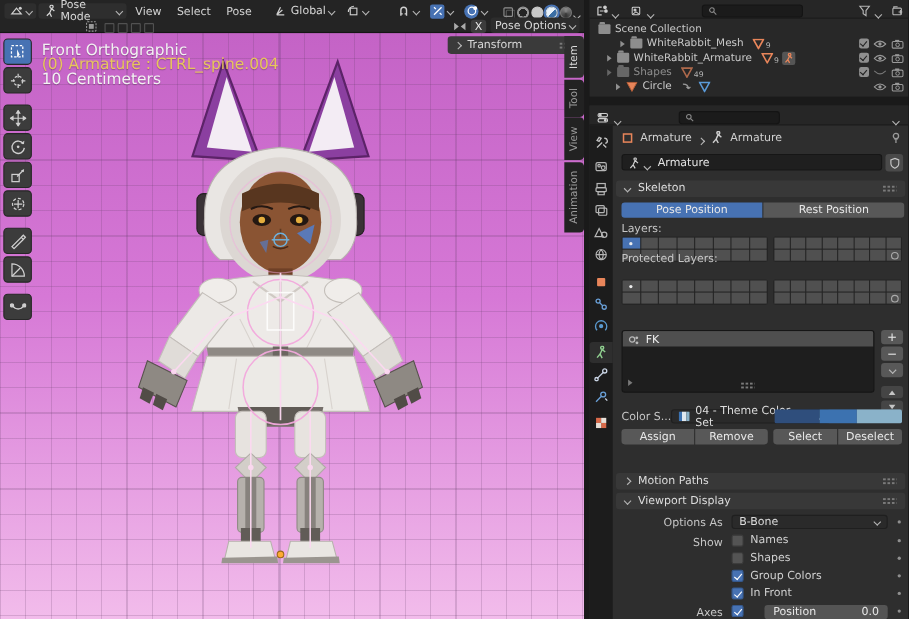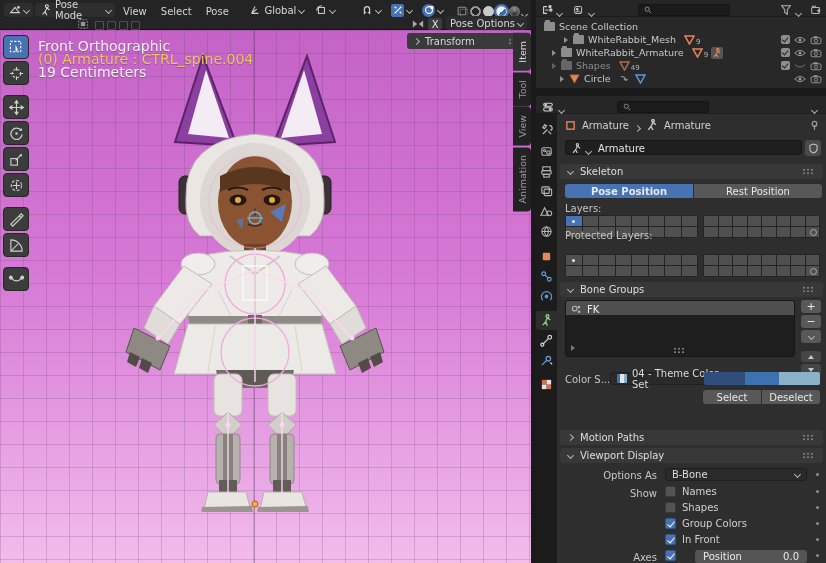--- a/index.html
+++ b/index.html
@@ -287,21 +287,21 @@
         <circle cx="38" cy="286" r="2.5" fill="#fdd9f2"></circle>
           <circle cx="232" cy="286" r="2.5" fill="#fdd9f2"></circle>
         <circle cx="135" cy="166" r="6" stroke="#6db8e8" stroke-width="1.3"></circle>
         <path d="M127,166 L143,166" stroke="#6db8e8" stroke-width="1.3"></path>
       </g>
       <circle cx="135" cy="452" r="3" fill="#ffaa33" stroke="#9a6a1a"></circle>
     </svg>
 
     <div class="abs ovl" style="left:38px;top:8px">Front Orthographic</div>
     <div class="abs ovl amber" style="left:38px;top:21px">(0) Armature : CTRL_spine.004</div>
-    <div class="abs ovl" style="left:38px;top:34px">19 Centimeters</div>
+    <div class="abs ovl" style="left:38px;top:34px">10 Centimeters</div>
 
     <div id="transform-panel" class="abs">
       <span class="chv r"></span>
       <span>Transform</span>
       <span class="grip" style="margin-left:auto"></span>
     </div>
 
     <div id="toolbar" class="abs">
       <div class="tbtn" style="background: rgb(71, 114, 179);">
         <svg viewBox="0 0 16 16" stroke="#fff" fill="none" stroke-width="1.2">
@@ -671,21 +671,21 @@
             <path d="M5 1 L9 2.5 V6 Q9 9.5 5 11 Q1 9.5 1 6 V2.5 Z" fill="none" stroke="#c5c5c5" stroke-width="1.2"></path>
           </svg>
       </div>
 
       <div class="phead" style="top:50px">
         <span class="chv"></span>
         <span>Skeleton</span>
         <span class="grip"></span>
       </div>
       <div class="abs f" style="left:8px;top:70px;right:4px;height:14px">
-        <div class="pbtn" style="flex: 1 1 0%; border-radius: 3px 0px 0px 3px; background: rgb(71, 114, 179); font-weight: bold;">Pose Position</div>
+        <div class="pbtn" style="flex: 1 1 0%; border-radius: 3px 0px 0px 3px; background: rgb(71, 114, 179);">Pose Position</div>
         <div class="pbtn" style="flex:1;border-radius:0 3px 3px 0;margin-left:1px">Rest Position</div>
       </div>
       <div class="abs lbl" style="left:8px;top:89px">Layers:</div>
       <div class="lgrid" style="left:8px;top:101px;width:133px">
           <div class="lcell blue dot"></div>
           <div class="lcell"></div>
           <div class="lcell"></div>
           <div class="lcell"></div>
           <div class="lcell"></div>
           <div class="lcell"></div>
@@ -749,25 +749,20 @@
           <div class="lcell"></div>
           <div class="lcell"></div>
           <div class="lcell"></div>
           <div class="lcell"></div>
           <div class="lcell"></div>
           <div class="lcell"></div>
           <div class="lcell"></div>
           <div class="lcell ring"></div>
         </div>
 
-      <div class="phead" style="top:168px">
-        <span class="chv"></span>
-        <span>Bone Groups</span>
-        <span class="grip"></span>
-      </div>
       <div class="abs" style="left:8px;top:186px;width:230px;height:57px;background:#1e1e1e;border:1px solid #161616;border-radius:3px;overflow:hidden">
         <div class="f" style="height:14px;background:#4f4f4f;padding:0 5px;gap:5px;color:#f0f0f0">
           <svg width="11" height="11" viewBox="0 0 12 12">
               <circle cx="4" cy="5" r="2.6" fill="none" stroke="#b9b9b9" stroke-width="1.2"></circle>
               <circle cx="8.6" cy="3.4" r="1.4" fill="#b9b9b9"></circle>
               <circle cx="8.8" cy="8.4" r="1.4" fill="#b9b9b9"></circle>
             </svg>
           <span>FK</span>
         </div>
         <span class="disc" style="position:absolute;left:5px;bottom:5px;opacity:.8"></span>
@@ -798,20 +793,24 @@
       </div>
       <div class="abs f" style="left:146px;top:258px;width:100px;height:13px;border-radius:3px;overflow:hidden;left:204px;width:0"></div>
       <div class="abs f" style="left:204px;top:258px;width:42px;height:13px"></div>
       <div class="abs f" style="left:146px;top:258px;right:23px;height:13px;border-radius:3px;overflow:hidden;left:204px"></div>
 
       <div class="abs f" style="left:147px;top:258px;width:116px;height:13px;border-radius:2px;overflow:hidden;left:147px">
         <span style="flex: 1.2 1 0%; height: 100%; background: rgb(47, 78, 124);"></span>
         <span style="flex: 1 1 0%; height: 100%; background: rgb(60, 114, 176);"></span>
         <span style="flex: 1.2 1 0%; height: 100%; background: rgb(138, 178, 201);"></span>
       </div>
+      <div class="abs f" style="left:8px;top:276px;width:133px;gap:1px">
+        <div class="pbtn" style="flex:1;border-radius:3px 0 0 3px">Assign</div>
+        <div class="pbtn" style="flex:1;border-radius:0 3px 3px 0">Remove</div>
+      </div>
       <div class="abs f" style="left:146px;top:276px;width:117px;gap:1px">
         <div class="pbtn" style="flex:1;border-radius:3px 0 0 3px">Select</div>
         <div class="pbtn" style="flex:1;border-radius:0 3px 3px 0">Deselect</div>
       </div>
 
       <div class="phead" style="top:316px">
         <span class="chv r"></span>
         <span>Motion Paths</span>
         <span class="grip"></span>
       </div>

